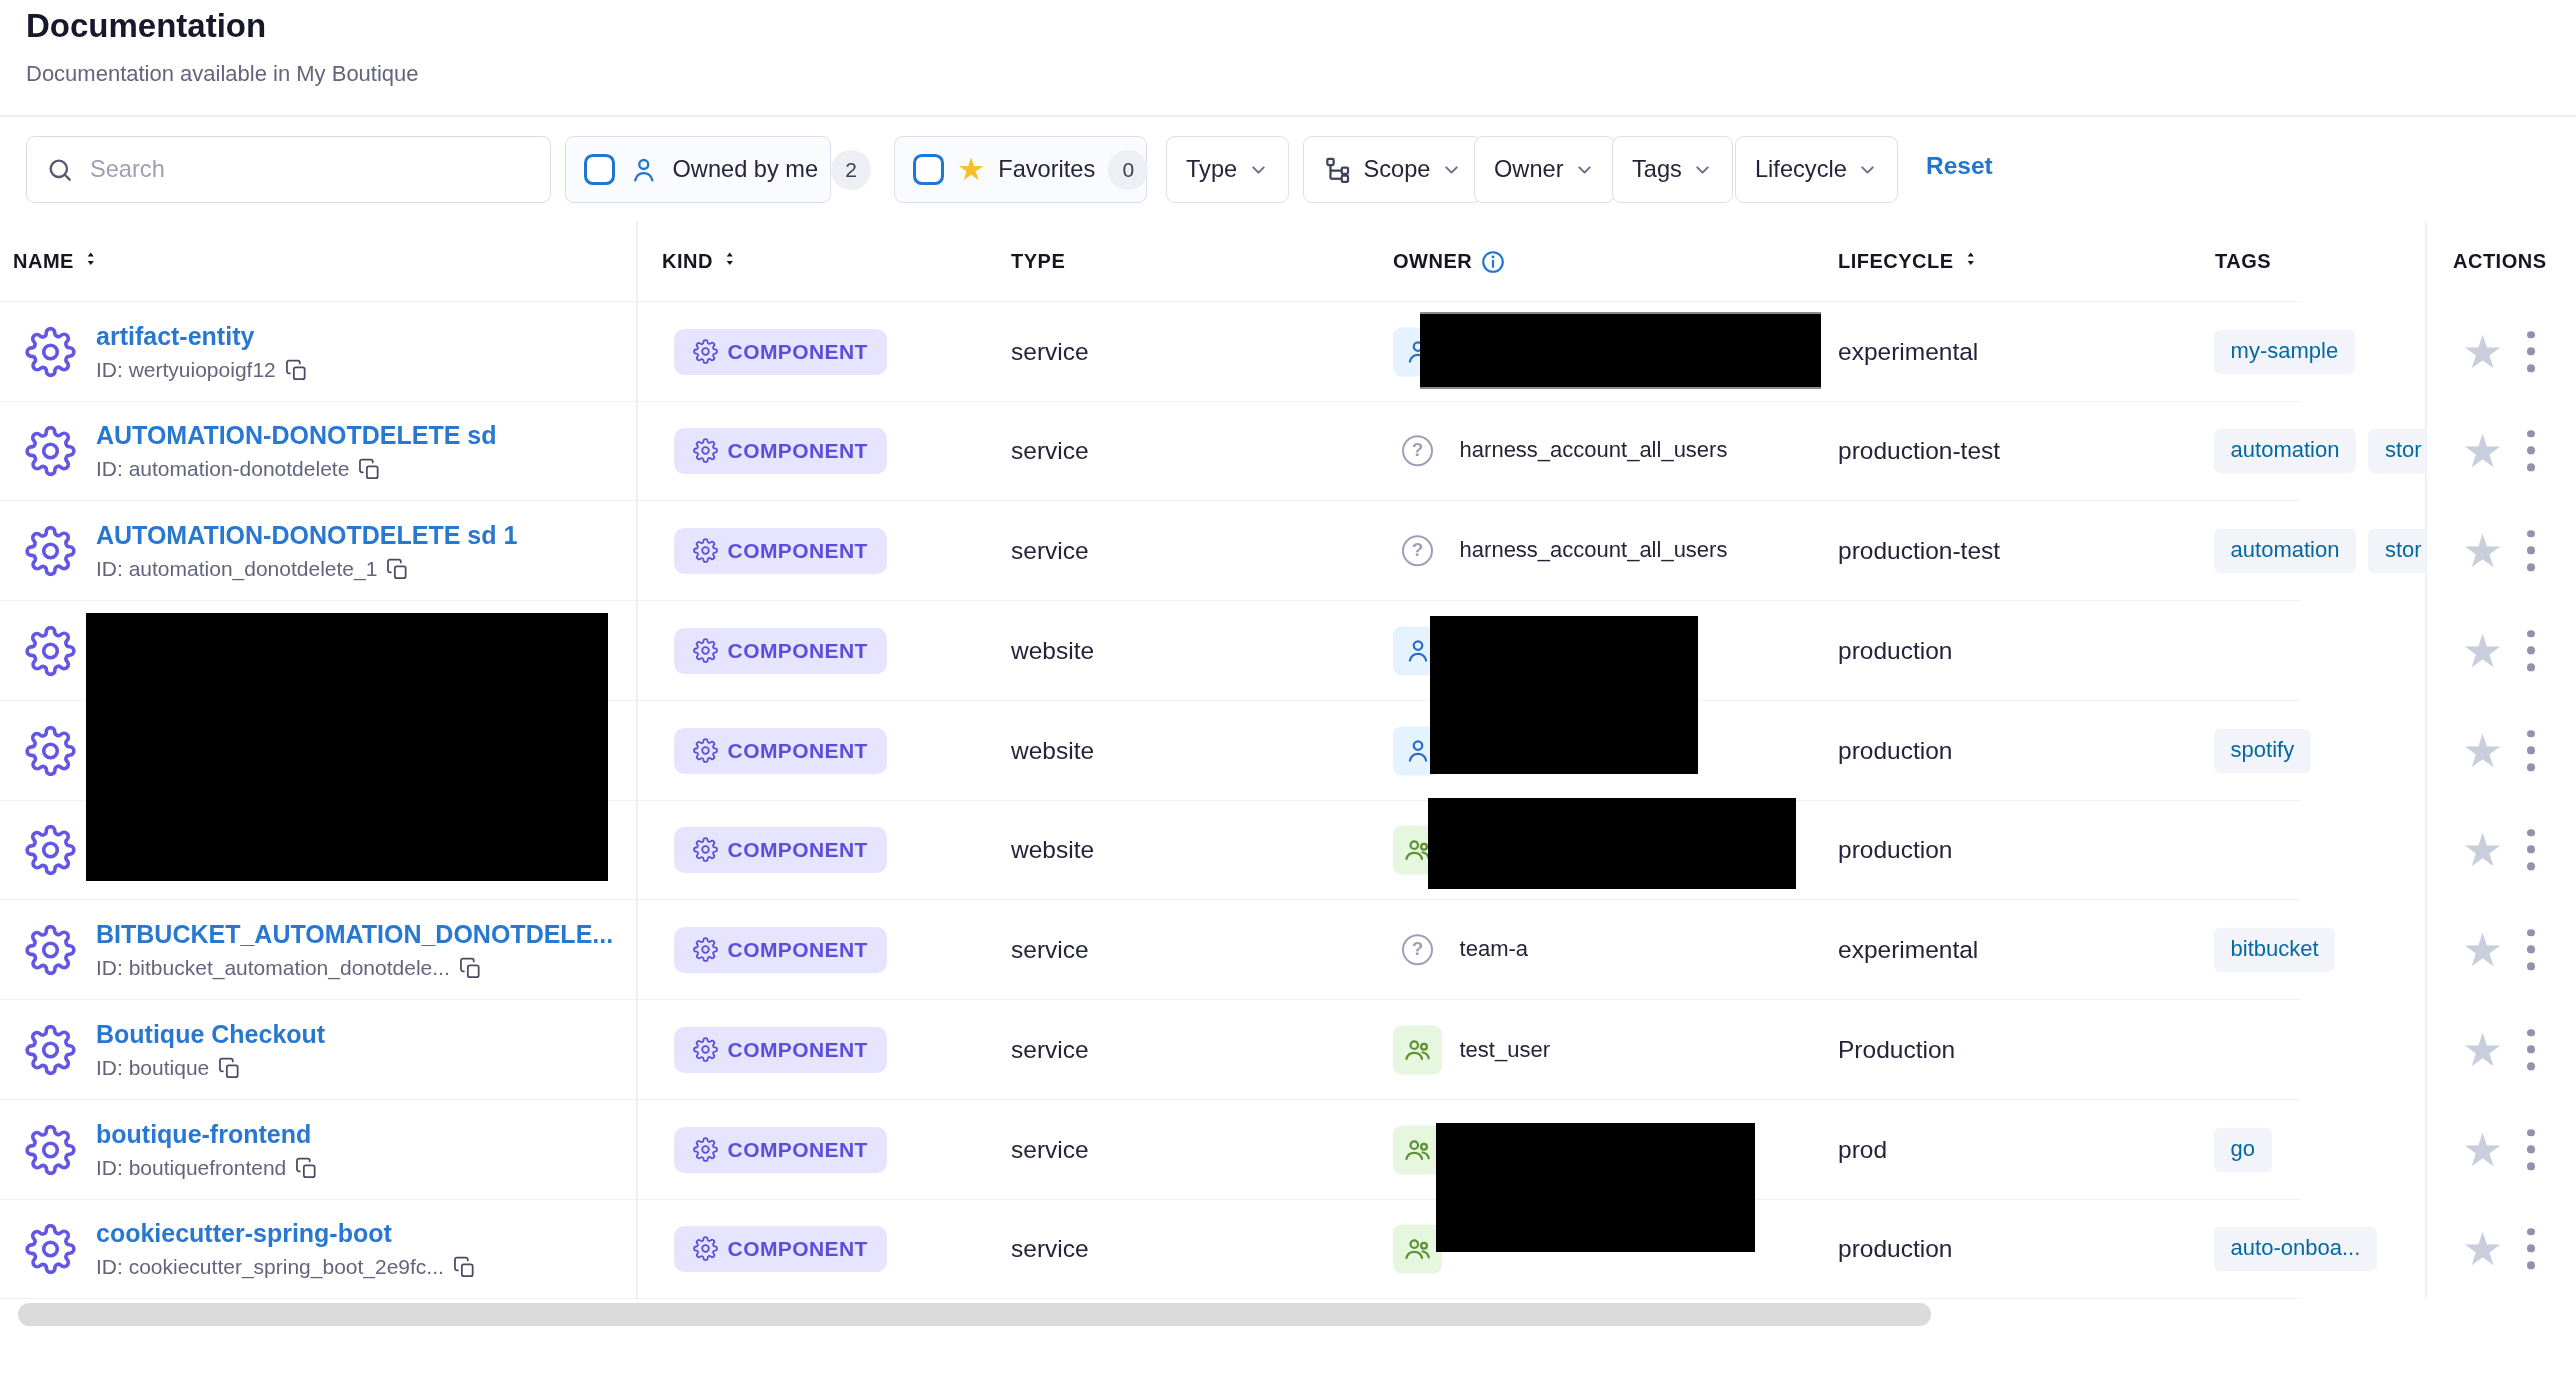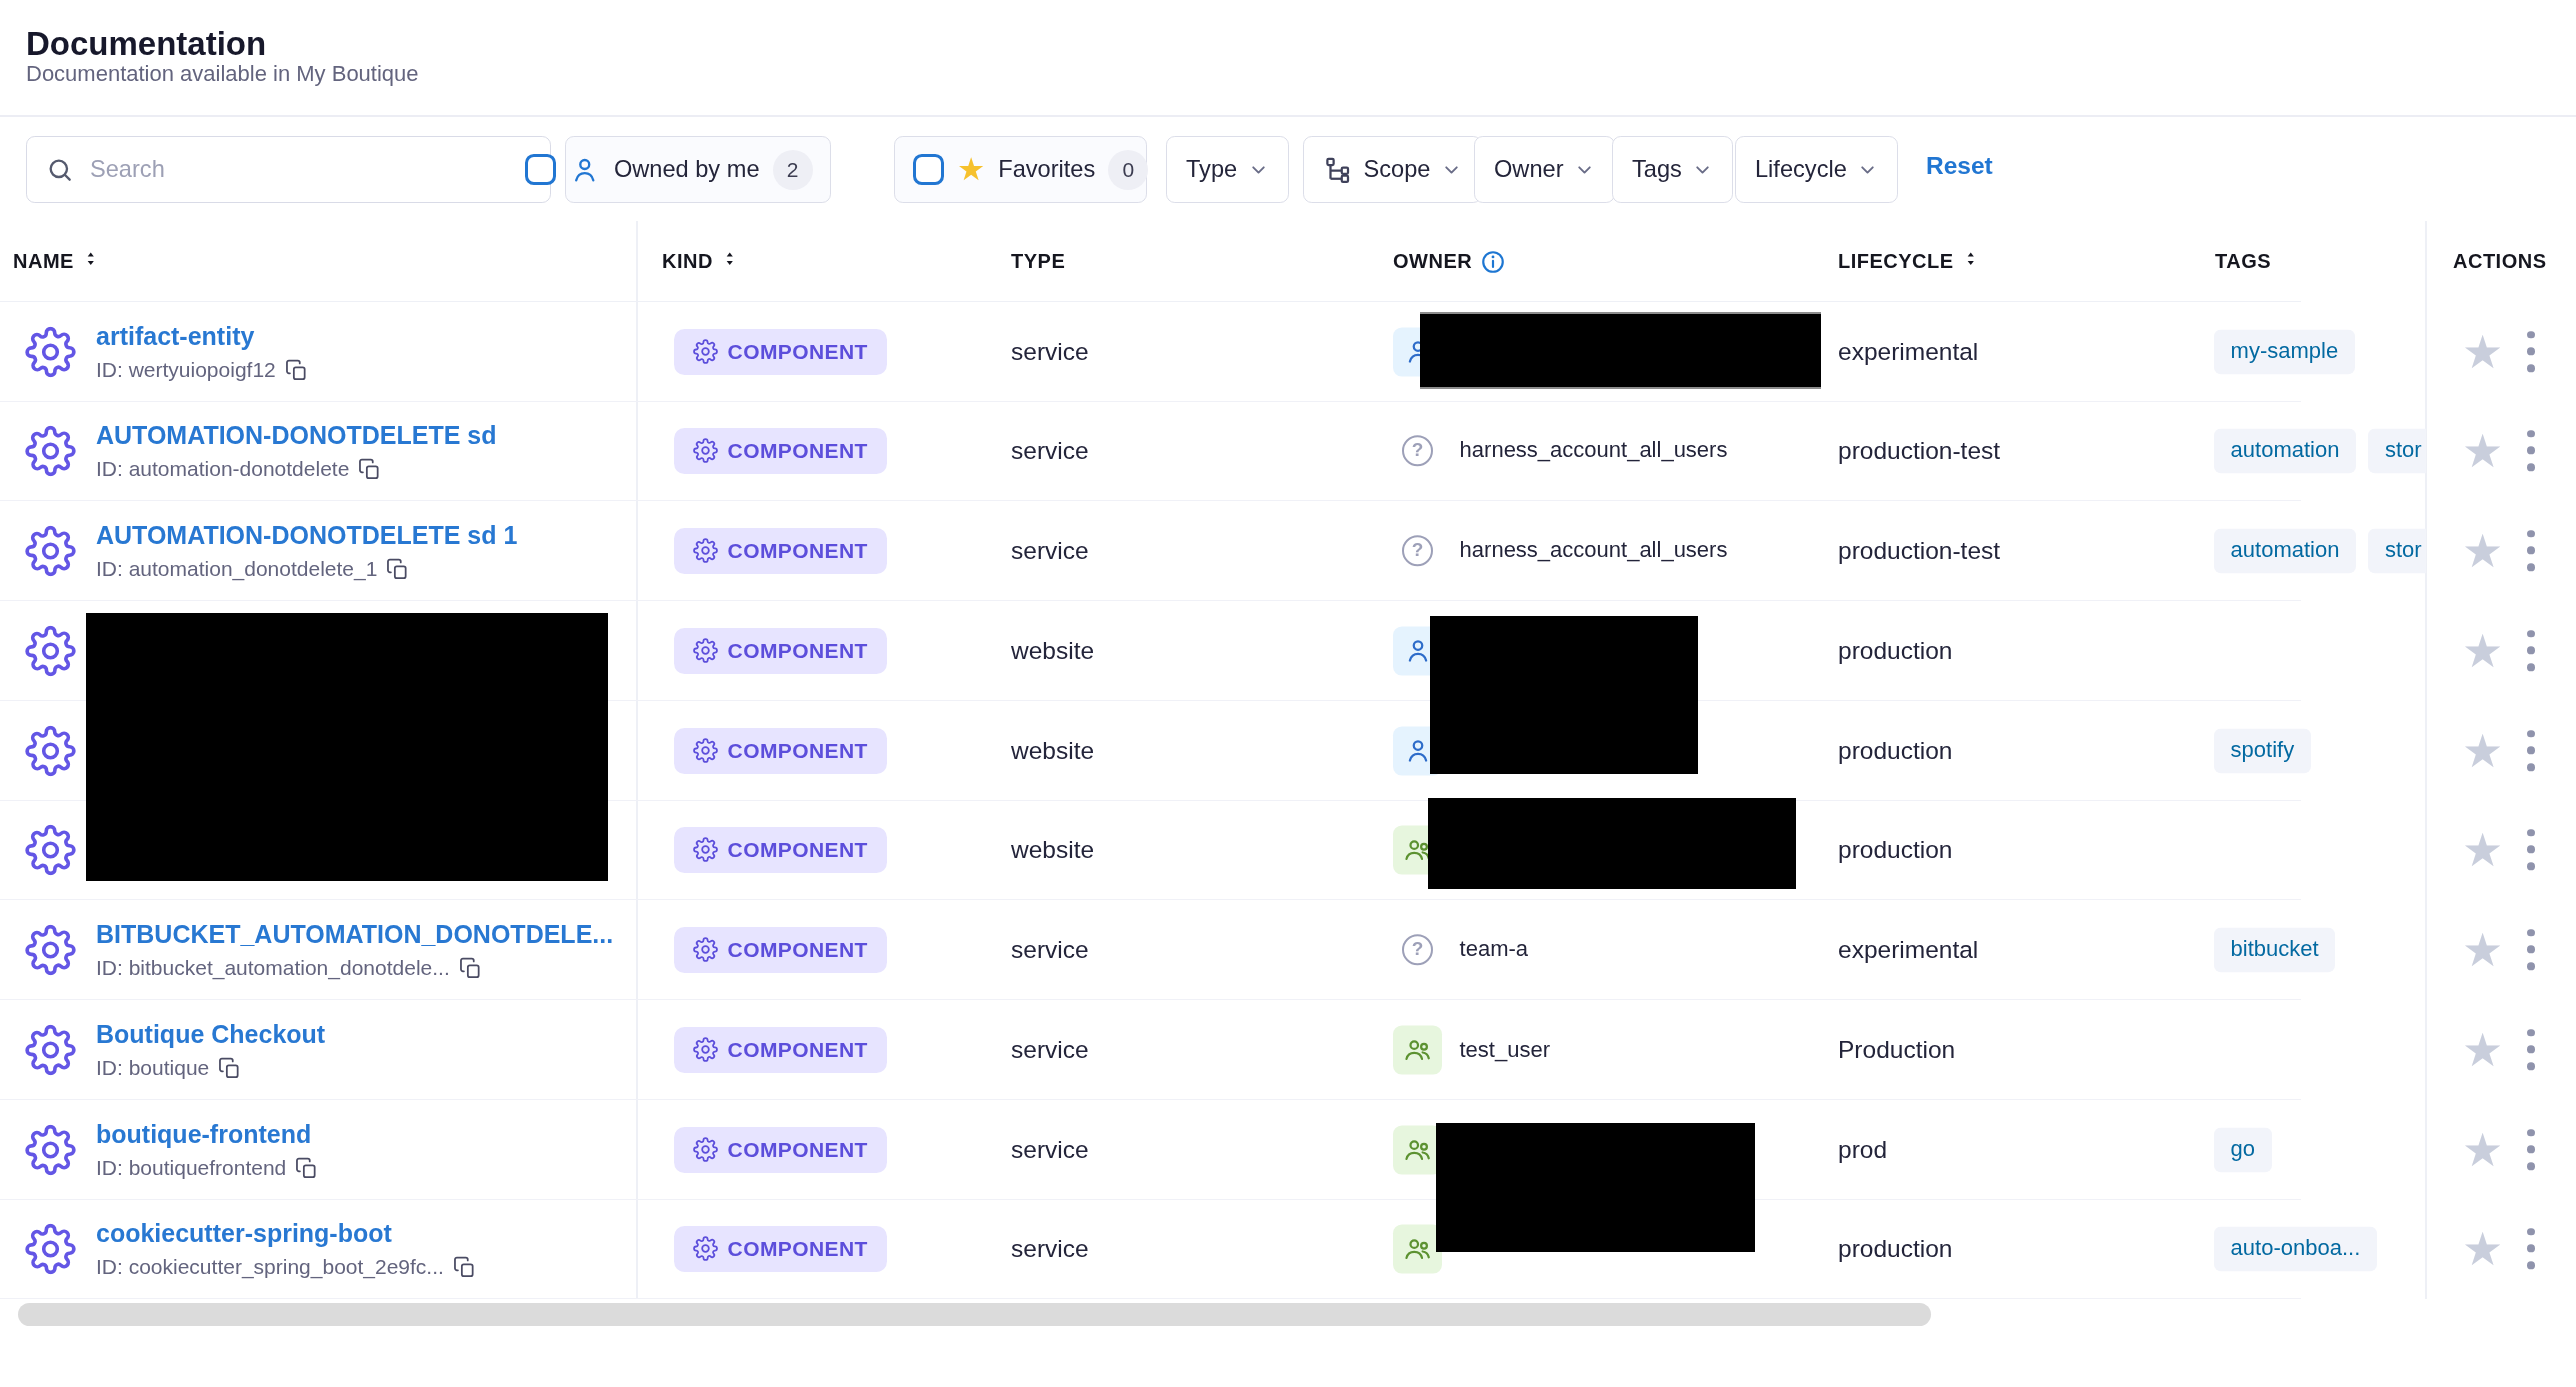--- a/index.html
+++ b/index.html
@@ -2,21 +2,21 @@
 <html style="font-size:14px"><head>
 <meta charset="utf-8">
 <style>
   html,body{margin:0;padding:0;}
   body{
     width:2576px;height:1388px;position:relative;overflow:hidden;
     background:#ffffff;font-family:"Liberation Sans",sans-serif;color:#23243A;
   }
   svg{display:block;}
   
-  .page-title{position:absolute;left:26px;top:7px;font-size:33px;font-weight:700;color:#17182B;margin-top:18px;}
+  .page-title{position:absolute;left:26px;top:7px;font-size:33px;font-weight:700;color:#17182B;}
   .page-sub{position:absolute;left:26px;top:61px;font-size:22px;color:#63647E;}
   .hdr-divider{position:absolute;left:0;top:115px;width:100%;height:1.8px;background:#ECEDF4;}
   
   .search{position:absolute;left:26px;top:136px;width:525px;height:67px;box-sizing:border-box;
     border:1.8px solid #D9DBE7;border-radius:8.8px;background:#fff;display:flex;align-items:center;gap:14px;padding:0 19px;}
   .search .sic{width:28px;height:28px;color:#555A6E;flex:none;}
   .search input{border:none;outline:none;font-size:23.6px;color:#1F2030;width:100%;font-family:Liberation Sans, sans-serif;background:transparent;}
   .search input::placeholder{color:#9DA0B5;}
   .chip{position:absolute;top:136px;height:67px;box-sizing:border-box;background:#FAFBFE;border:1.8px solid #DCDEE9;
     border-radius:8.8px;display:flex;align-items:center;gap:13px;padding:0 17.5px;}
@@ -85,21 +85,21 @@
 <div class="search">
   <span class="sic">
     <svg viewBox="0 0 24 24" fill="none" stroke="currentColor" stroke-width="2" stroke-linecap="round">
         <circle cx="11" cy="11" r="7"></circle>
         <path d="M20.3 20.3l-4.2-4.2"></path>
       </svg>
   </span>
   <input type="text" placeholder="Search" style="">
 </div>
 
-<div class="chip" style="left:565px;width:266px;justify-content:flex-end;">
+<div class="chip" style="left:565px;width:266px;">
   <span class="cb"></span>
   <span class="pic">
     <svg viewBox="0 0 24 24" fill="none" stroke="currentColor" stroke-width="1.8" stroke-linecap="round" stroke-linejoin="round">
         <circle cx="12" cy="8" r="3.4"></circle>
         <path d="M5.5 20c.9-3.6 3.4-5.4 6.5-5.4s5.6 1.8 6.5 5.4"></path>
       </svg>
   </span>
   <span class="chip-label">Owned by me</span>
   <span class="pill">2</span>
 </div>

